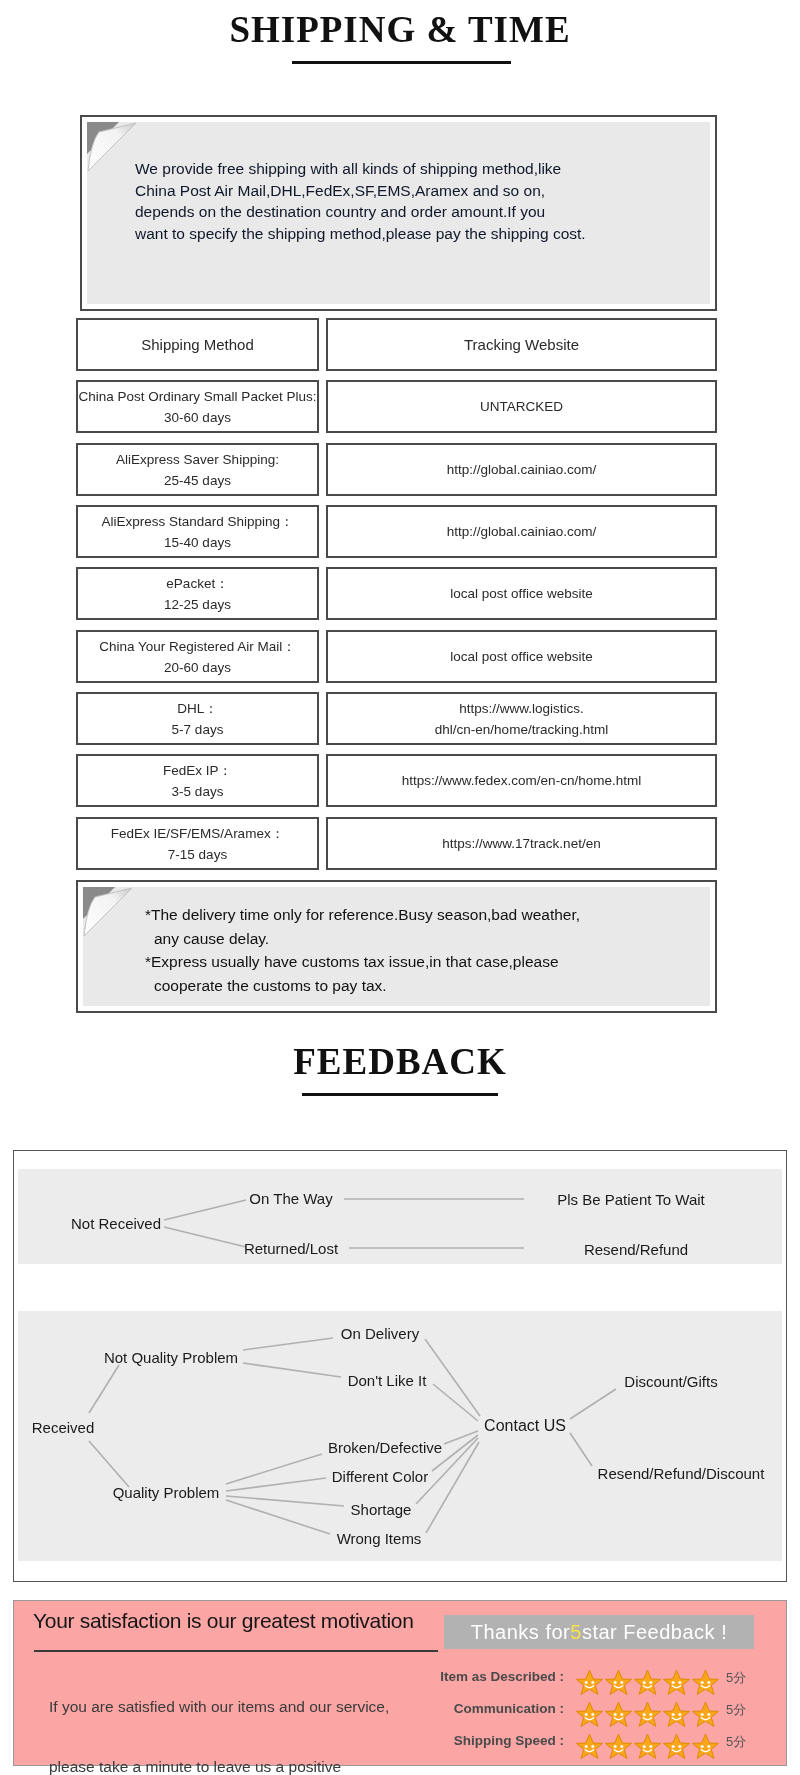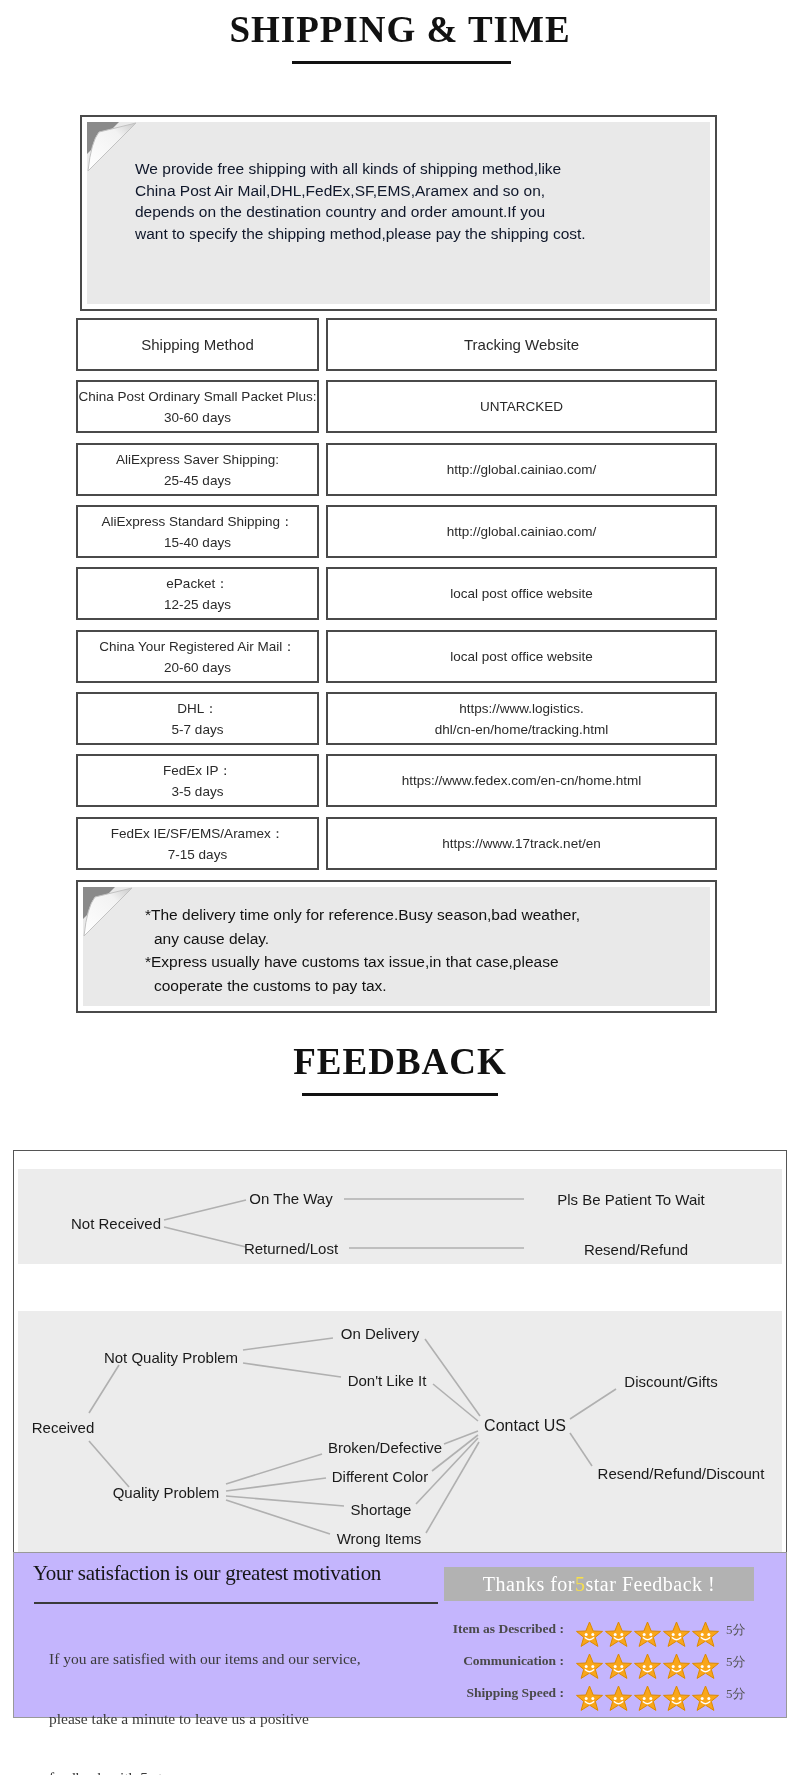--- a/index.html
+++ b/index.html
@@ -35,22 +35,22 @@
   
   .flow-box{position:absolute;left:13px;top:1150px;width:774px;height:432px;
             border:1.5px solid #555;background:#fff;box-sizing:border-box;}
   .flow-band{position:absolute;left:4px;right:4px;background:#ececec;}
   .flow-svg{position:absolute;left:0;top:0;}
   .fl{position:absolute;transform:translate(-50%,-50%);white-space:nowrap;
       font-size:15px;color:#1a1a1a;}
   .fl.big{font-size:16px;}
 
   
-  .sat-box{position:absolute;left:13px;top:1552px;width:774px;height:166px;
-           border:1.5px solid #999;background:#c4b5fd;box-sizing:border-box;font-family:Liberation Serif, serif;}
+  .sat-box{position:absolute;left:13px;top:1600px;width:774px;height:166px;
+           border:1.5px solid #999;background:#fca5a5;box-sizing:border-box;}
   .sat-headline{position:absolute;left:19px;top:8px;font-size:21px;letter-spacing:-0.3px;
                 color:#151515;white-space:nowrap;}
   .sat-rule{position:absolute;left:20px;top:49px;width:404px;height:2px;background:#3a3a3a;}
   .sat-banner{position:absolute;left:430px;top:14px;width:310px;height:34px;
               display:flex;align-items:center;justify-content:center;
               font-size:20px;color:#fff;letter-spacing:0.5px;white-space:nowrap;}
   .sat-para{position:absolute;left:35px;top:60px;font-size:15.5px;line-height:27.5px;color:#3a3a3a;}
   .sat-para span{display:block;white-space:nowrap;margin-top:32px;}
   .ratings{position:absolute;left:355px;top:68px;}
   .rrow{display:flex;align-items:flex-start;height:32px;}

